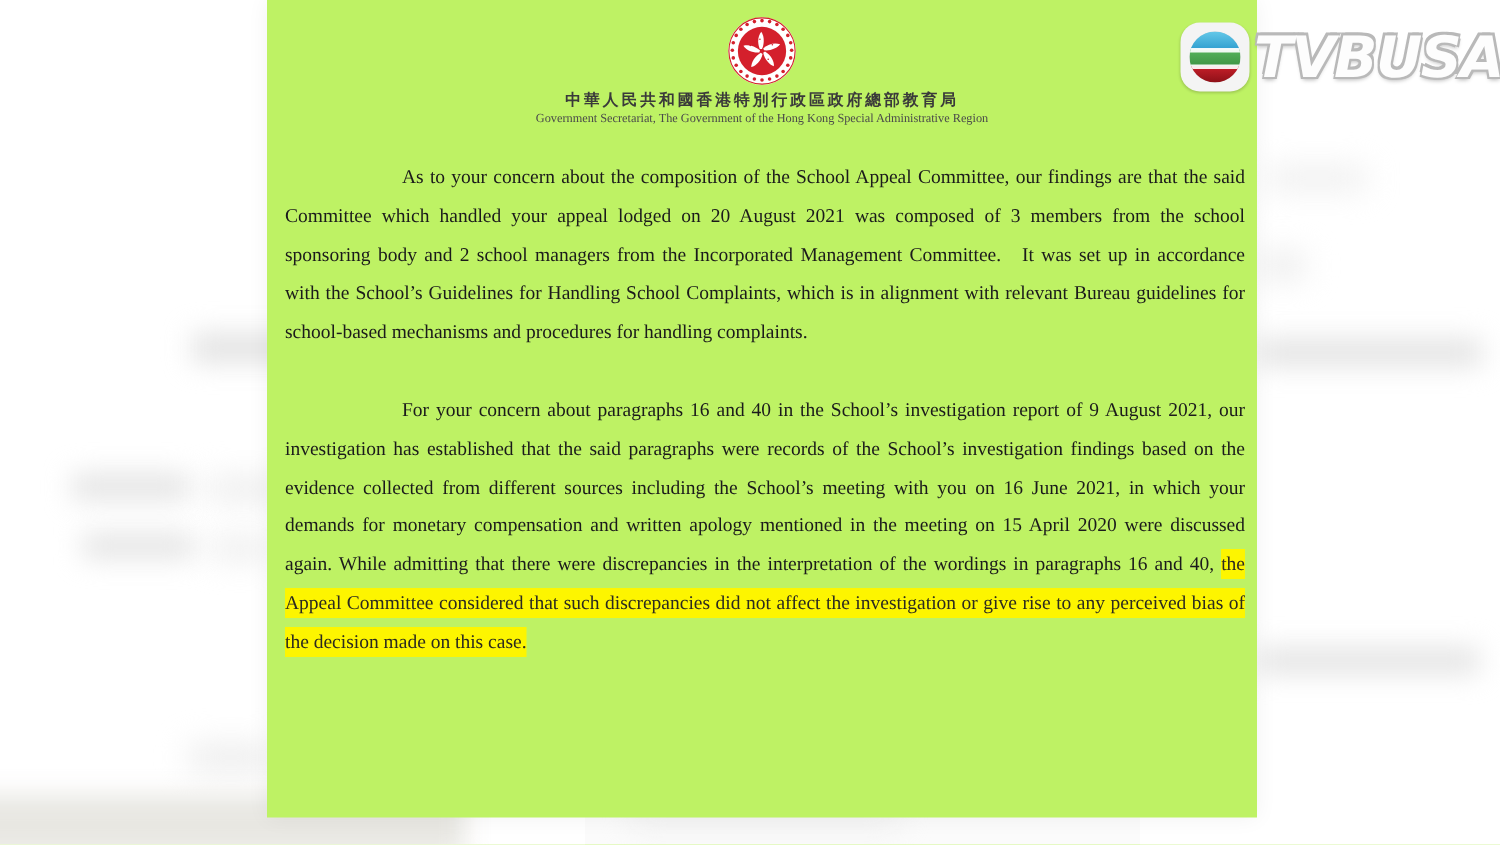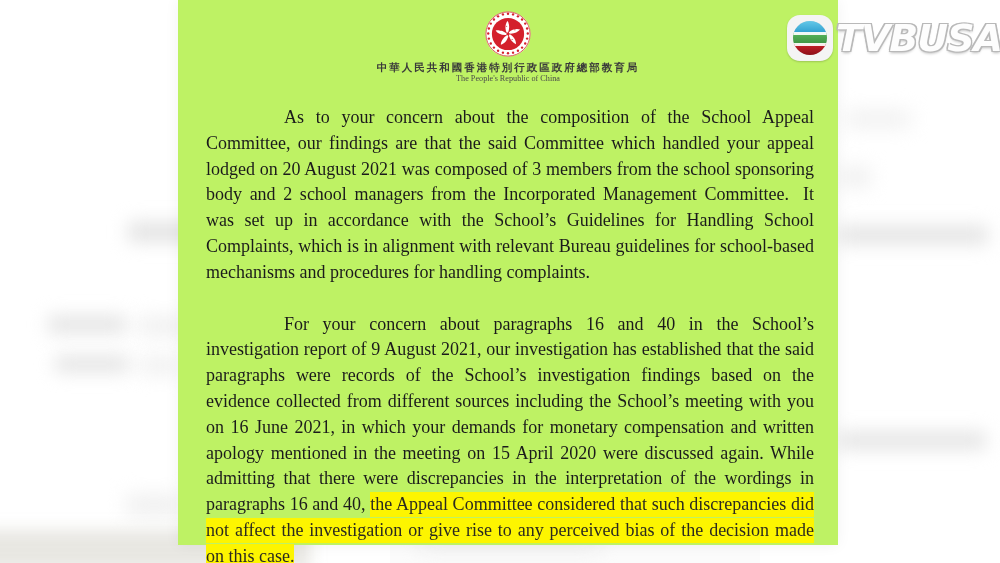--- a/index.html
+++ b/index.html
@@ -88,26 +88,26 @@
     line-height: 1.45;
   }
 
   
   .doc-body {
     padding: 0 8px 0 12px;
     margin-top: 20px;
   }
   .para {
     font-family: "Liberation Serif", serif;
-    font-size: 18px;
+    font-size: 13px;
     line-height: 25.8px;
     color: #1b1b1b;
     text-align: justify;
     text-justify: inter-word;
-    margin: 16px;
+    margin: 0;
   }
   .para + .para { margin-top: 26px; }
   .para .indent { display: inline-block; width: 78px; }
   .para .gap { display: inline-block; width: 14px; }
   .hl {
     background: #fdf500;
     color: #2b2a20;
     box-decoration-break: clone;
     -webkit-box-decoration-break: clone;
     padding: 2px 0 3px;
@@ -241,21 +241,21 @@
       </g>
       <g fill="#d4202c" transform="translate(50,50)">
         <circle cx="-3" cy="-17" r="1.2"></circle>
         <circle cx="15" cy="-9" r="1.2"></circle>
         <circle cx="9" cy="12" r="1.2"></circle>
         <circle cx="-13" cy="10" r="1.2"></circle>
         <circle cx="-17" cy="-8" r="1.2"></circle>
       </g>
     </svg>
     <div class="lh-cn">中華人民共和國香港特別行政區政府總部教育局</div>
-    <div class="lh-en3">The People's Republic of China</div>
+    <div class="lh-en2">Government Secretariat, The Government of the Hong Kong Special Administrative Region</div>
   </div>
 
   <div class="doc-body">
 
     <p class="para">
       <span class="indent"></span><span>As to your concern about the composition of the School Appeal Committee, our findings are that the said Committee which handled your appeal lodged on 20 August 2021 was composed of 3 members from the school sponsoring body and 2 school managers from the Incorporated Management Committee.</span><span class="gap"></span><span>It was set up in accordance with the School’s Guidelines for Handling School Complaints, which is in alignment with relevant Bureau guidelines for school-based mechanisms and procedures for handling complaints.</span>
     </p>
 
     <p class="para">
       <span class="indent"></span><span>For your concern about paragraphs 16 and 40 in the School’s investigation report of 9 August 2021, our investigation has established that the said paragraphs were records of the School’s investigation findings based on the evidence collected from different sources including the School’s meeting with you on 16 June 2021, in which your demands for monetary compensation and written apology mentioned in the meeting on 15 April 2020 were discussed again. While admitting that there were discrepancies in the interpretation of the wordings in paragraphs 16 and 40,</span>

